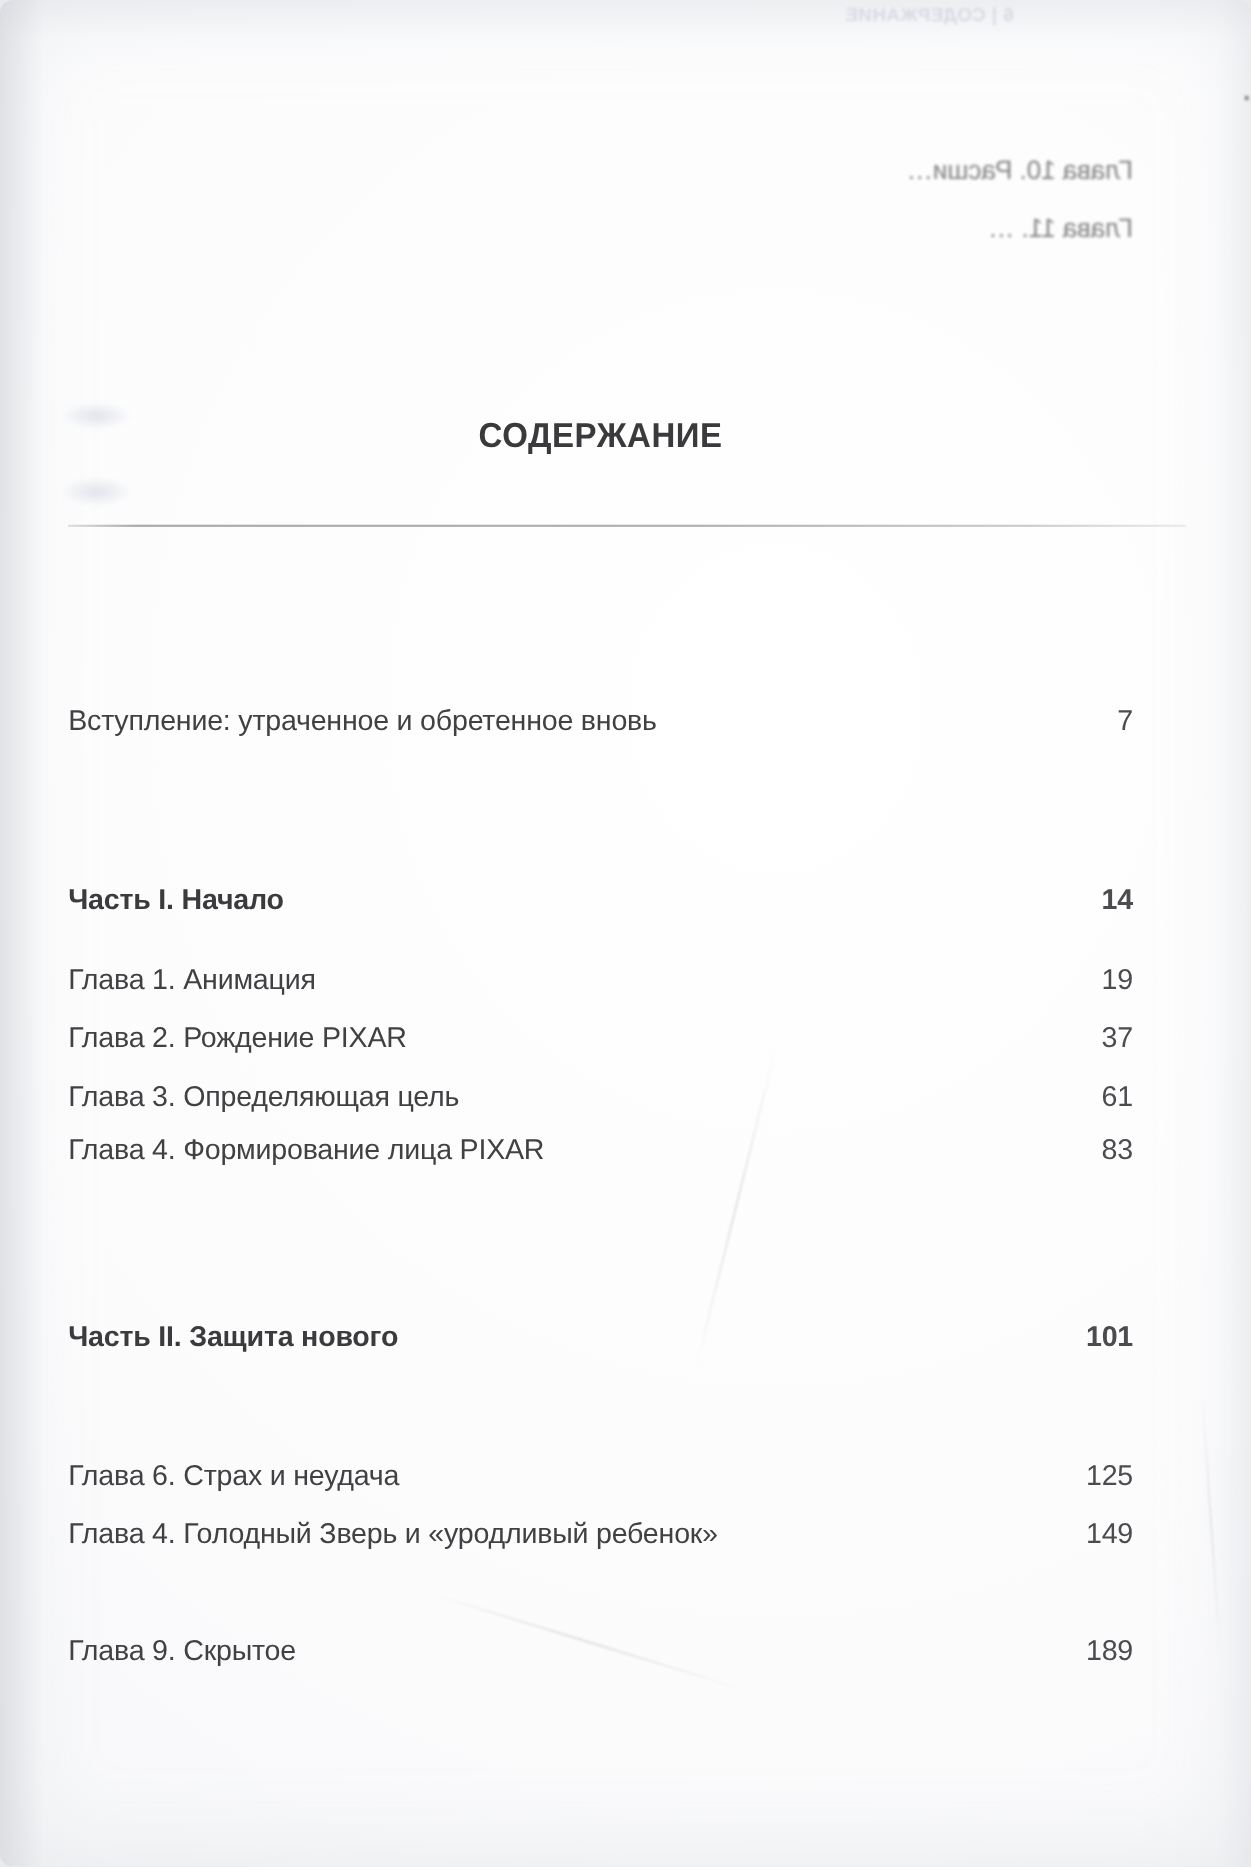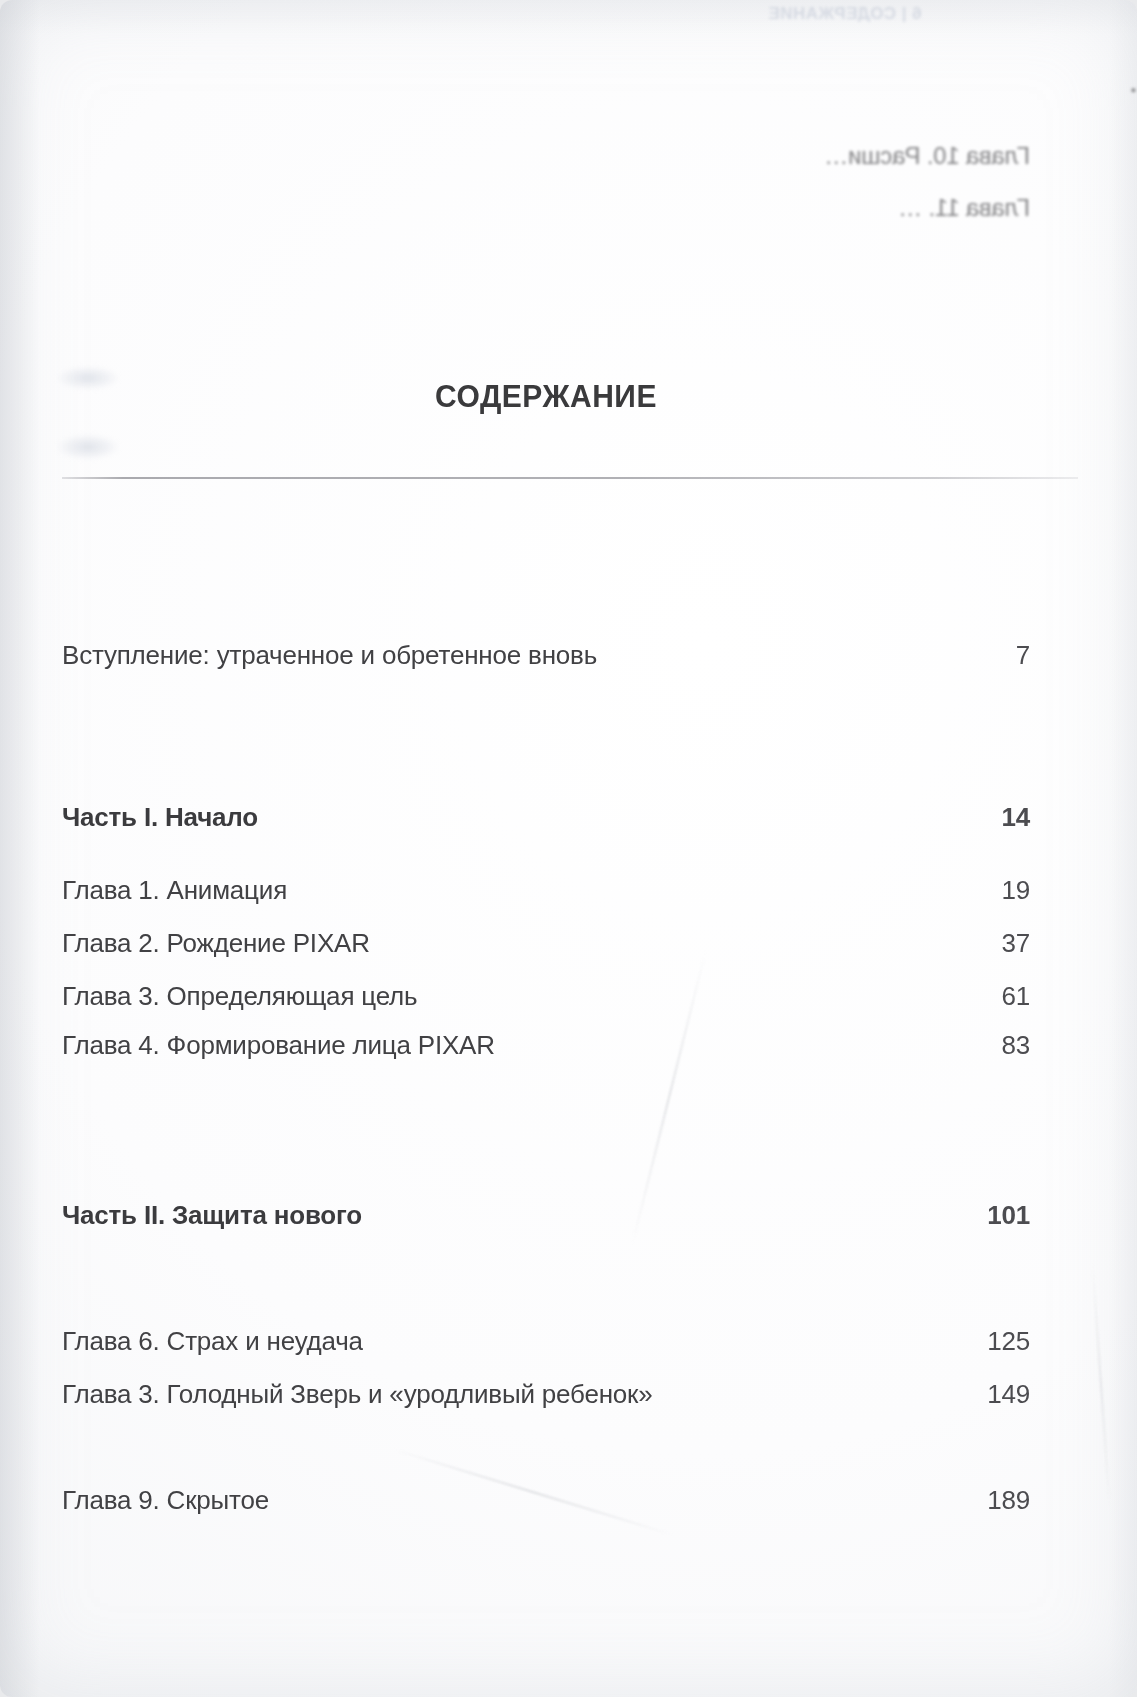--- a/index.html
+++ b/index.html
@@ -153,21 +153,21 @@
   <div class="row part" style="top:1200px;">
     <span class="label">Часть II. Защита нового</span>
     <span class="num">101</span>
   </div>
 
   <div class="row" style="top:1326px;text-align:right;">
     <span class="label">Глава 6. Страх и неудача</span>
     <span class="num">125</span>
   </div>
   <div class="row" style="top:1379px;">
-    <span class="label">Глава 3. Голодный Зверь и «уродливый ребенок»</span>
+    <span class="label">Глава 4. Голодный Зверь и «уродливый ребенок»</span>
     <span class="num">149</span>
   </div>
   <div class="row" style="top:1485px;">
     <span class="label">Глава 9. Скрытое</span>
     <span class="num">189</span>
   </div>
 
   <div class="crease c1"></div>
   <div class="crease c2"></div>
   <div class="crease c3"></div>

